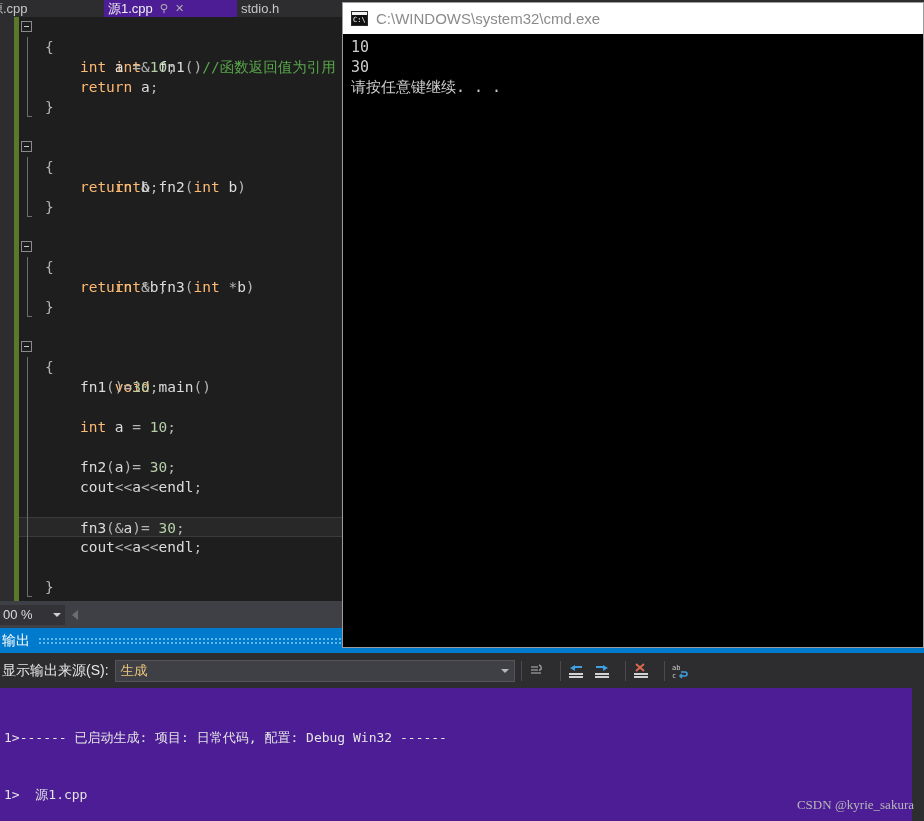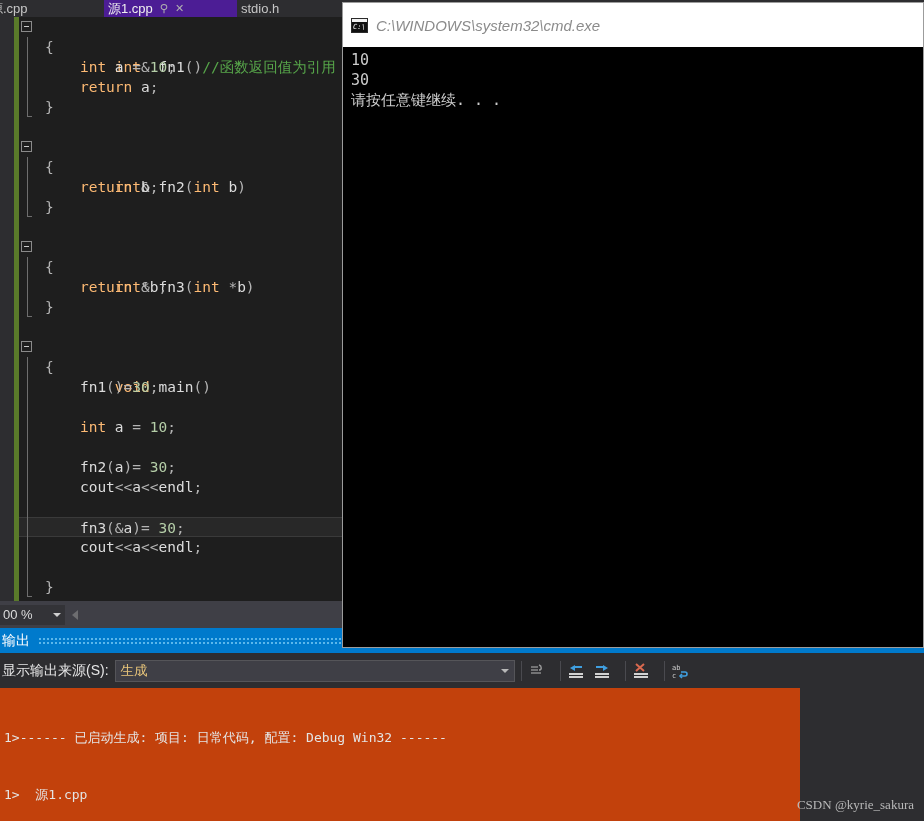--- a/index.html
+++ b/index.html
@@ -223,22 +223,22 @@
     margin: 0 6px;
   }
   .tbbtn {
     width: 26px; height: 24px;
     display: flex;
     align-items: center;
   }
   .out-body {
     position: absolute;
     left: 0; top: 688px;
-    width: 800px; height: 133px;
-    background: #c2410c;
+    width: 912px; height: 133px;
+    background: #4c1d95;
     color: #e4e4e4;
     font-family: "DejaVu Sans Mono", "Liberation Mono", monospace;
     font-size: 13px;
     line-height: 19px;
     padding: 2px 0 0 4px;
     box-sizing: border-box;
     overflow: hidden;
     white-space: pre;
   }
   .watermark {
@@ -253,27 +253,26 @@
   .cmdwin {
     position: absolute;
     left: 342px; top: 2px;
     width: 582px; height: 646px;
     background: #000000;
     border: 1px solid #9c9c9c;
     box-sizing: border-box;
     overflow: hidden;
   }
   .cmd-title {
-    height: 44px;
+    height: 31px;
     background: #ffffff;
     display: flex;
     align-items: center;
     padding-left: 8px;
     box-sizing: border-box;
-    font-style: italic;
   }
   .cmd-icon {
     width: 17px; height: 15px;
     background: #f2f2f2;
     border: 1px solid #2b2b2b;
     box-sizing: border-box;
     position: relative;
     margin-right: 8px;
     flex: none;
   }

